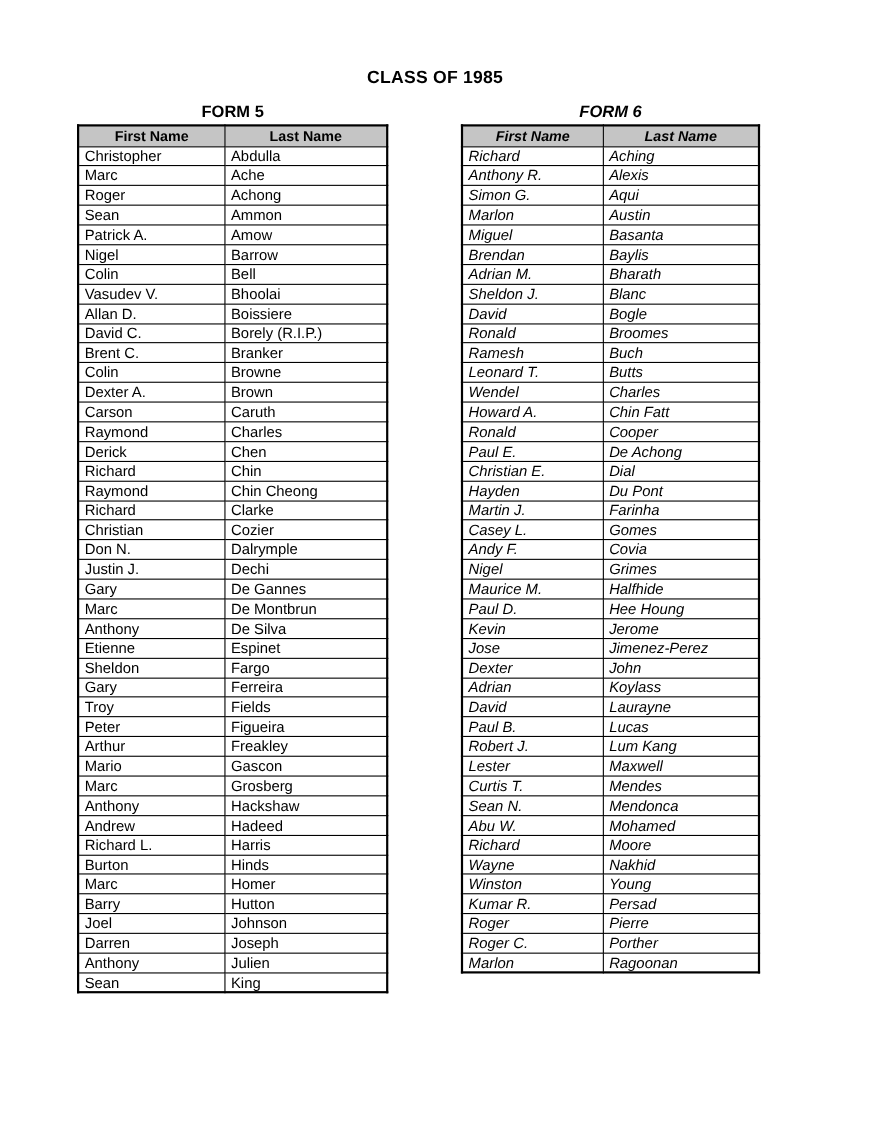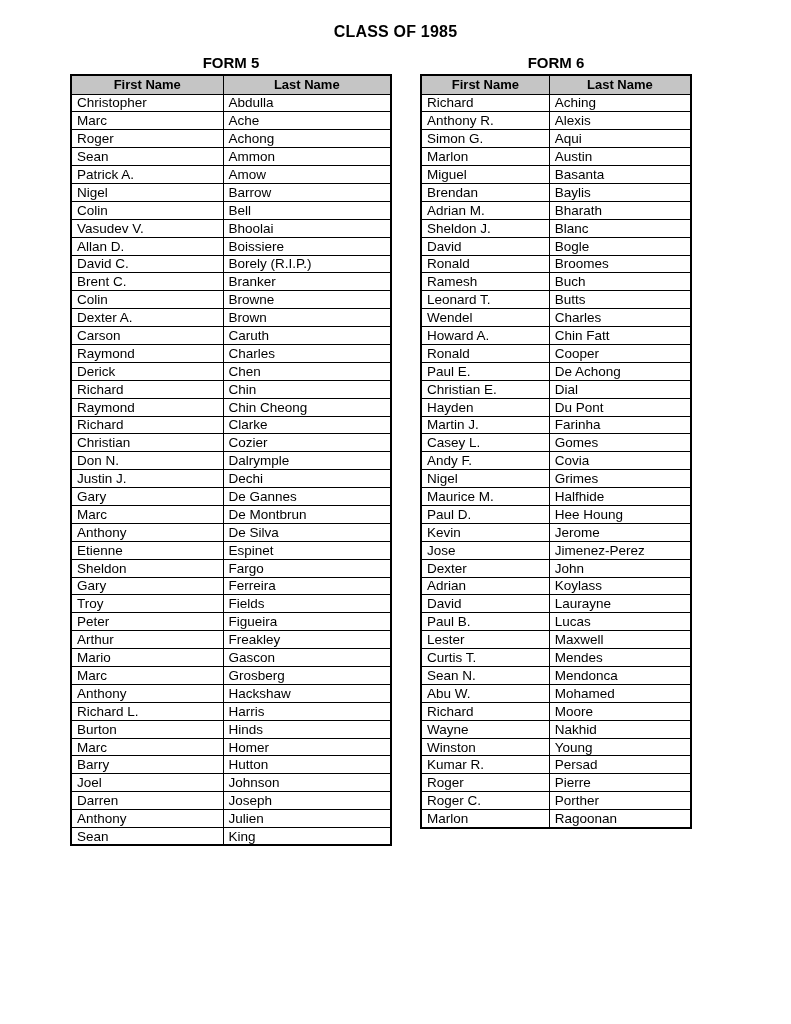--- a/index.html
+++ b/index.html
@@ -12,33 +12,33 @@
   html,body{background:#ffffff;}
   body{
     width:791px;height:1024px;
     background:var(--page-bg);
     font-family:"Liberation Sans","DejaVu Sans",sans-serif;
     color:var(--text-color);
     overflow:hidden;
   }
   .page{width:791px;height:1024px;position:relative;}
   .doc-title{
-    padding-top:23px;
+    padding-top:62px;
     text-align:center;
     font-size:16px;
     font-weight:bold;
     letter-spacing:0.2px;
   }
   .tables-row{
     display:flex;
     padding-left:70px;
     margin-top:13px;
   }
-  .form-block{width:322px;}
-  .form-block.right{width:272px;margin-left:28px;}
+  .form-block{width:283px;}
+  .form-block.right{width:272px;margin-left:66px;font-style:italic;}
   .form-title{
     text-align:center;
     font-size:15px;
     font-weight:bold;
     margin-bottom:3px;
   }
   table{
     border-collapse:collapse;
     width:100%;
     table-layout:fixed;
@@ -219,20 +219,24 @@
             </tr>
             <tr>
               <td>Marc</td>
               <td>Grosberg</td>
             </tr>
             <tr>
               <td>Anthony</td>
               <td>Hackshaw</td>
             </tr>
             <tr>
+              <td>Andrew</td>
+              <td>Hadeed</td>
+            </tr>
+            <tr>
               <td>Richard L.</td>
               <td>Harris</td>
             </tr>
             <tr>
               <td>Burton</td>
               <td>Hinds</td>
             </tr>
             <tr>
               <td>Marc</td>
               <td>Homer</td>
@@ -389,20 +393,24 @@
             </tr>
             <tr>
               <td>David</td>
               <td>Laurayne</td>
             </tr>
             <tr>
               <td>Paul B.</td>
               <td>Lucas</td>
             </tr>
             <tr>
+              <td>Robert J.</td>
+              <td>Lum Kang</td>
+            </tr>
+            <tr>
               <td>Lester</td>
               <td>Maxwell</td>
             </tr>
             <tr>
               <td>Curtis T.</td>
               <td>Mendes</td>
             </tr>
             <tr>
               <td>Sean N.</td>
               <td>Mendonca</td>

